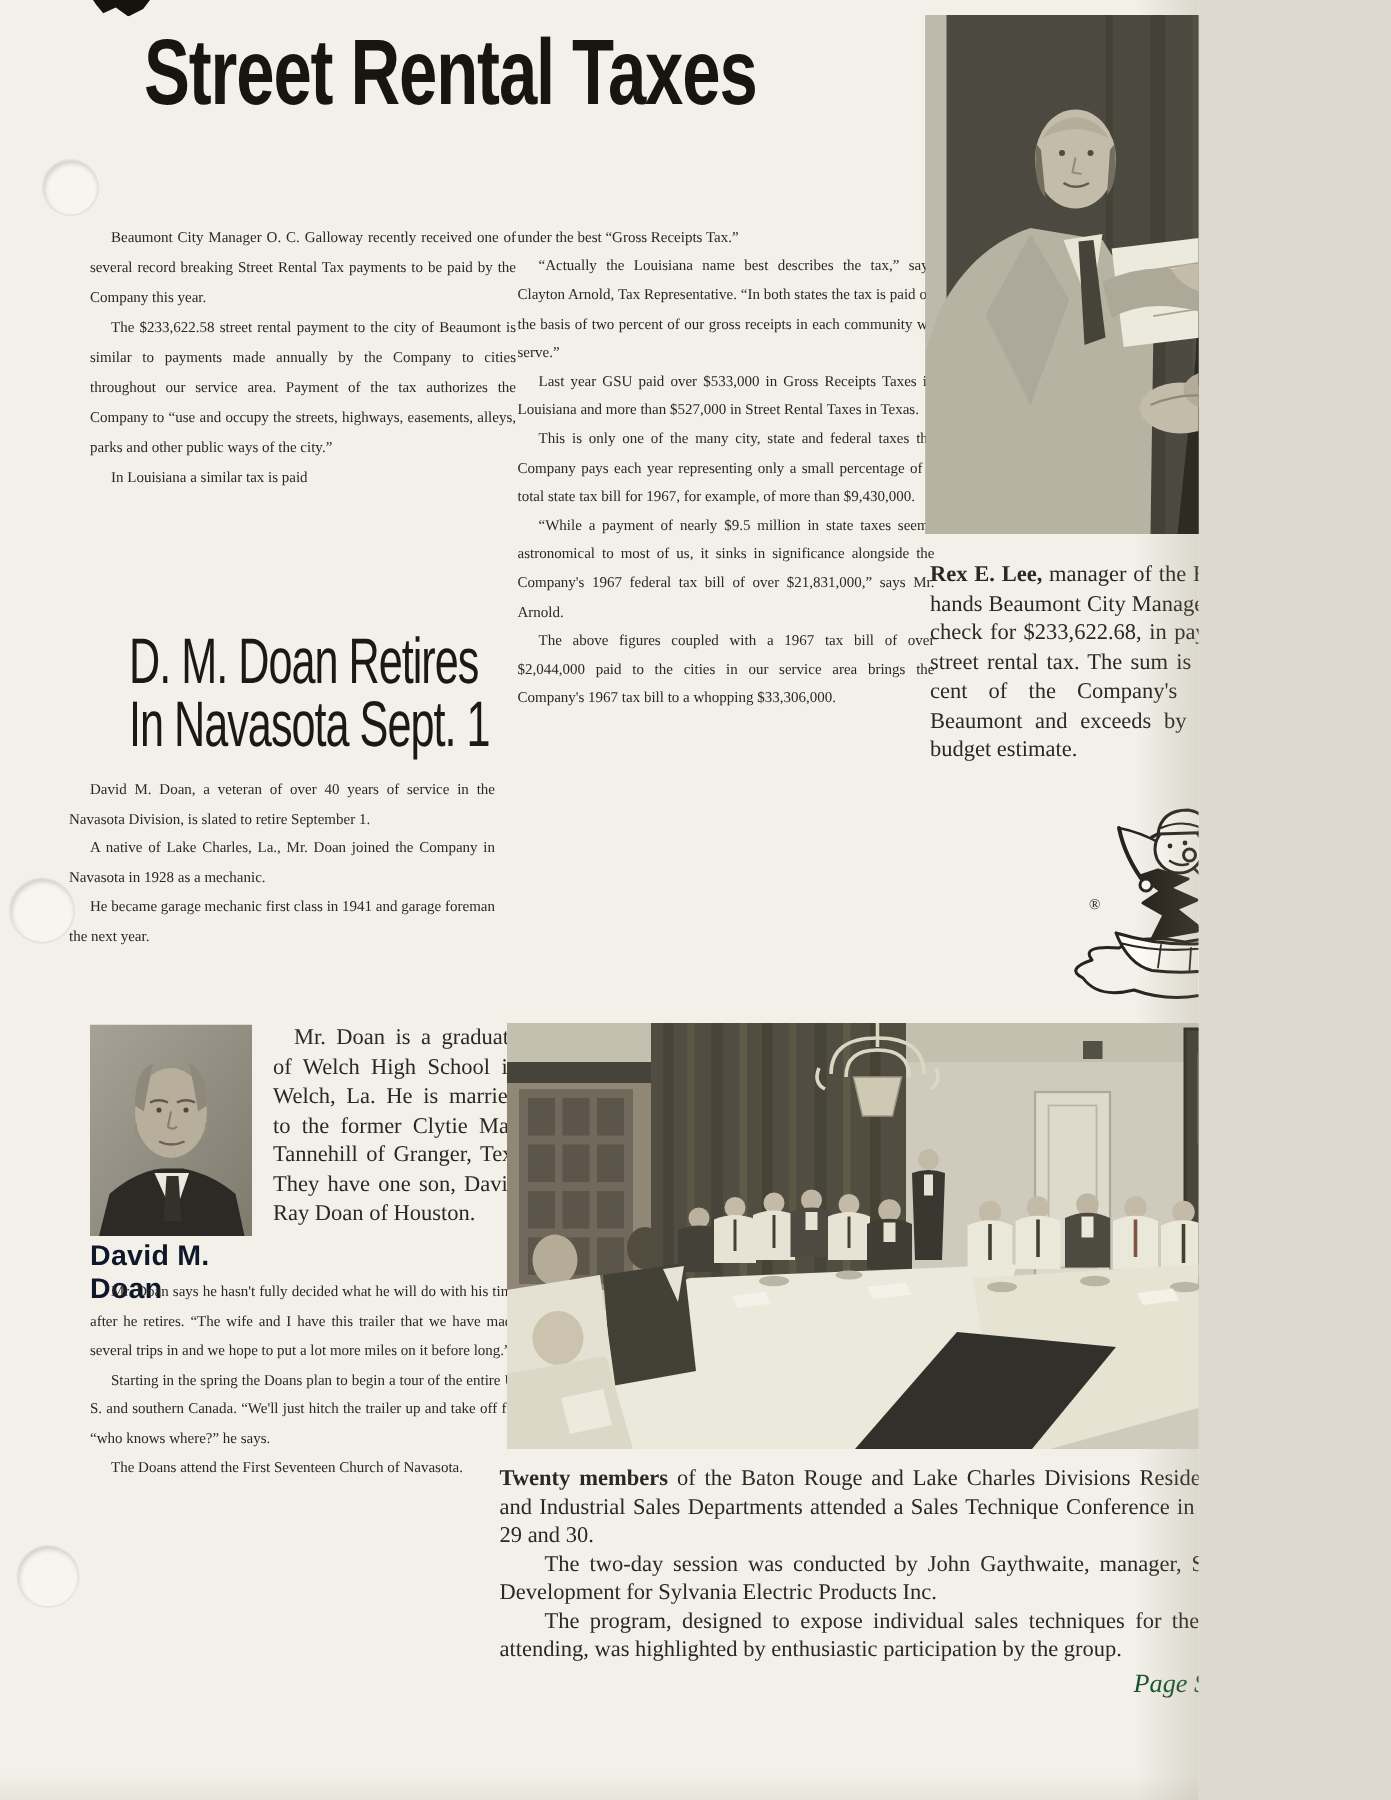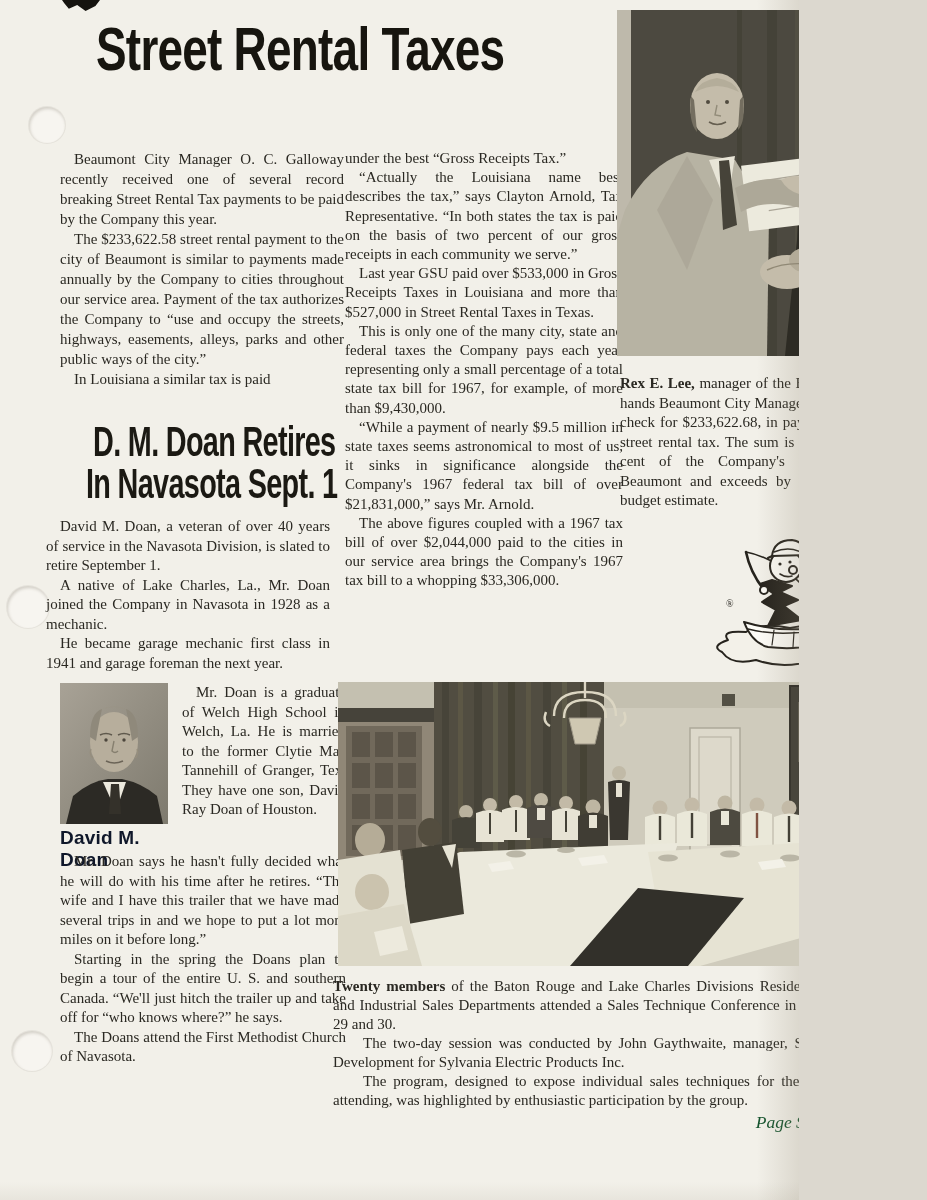--- a/index.html
+++ b/index.html
@@ -18,25 +18,25 @@
   .edge-shade{position:absolute;right:0;top:0;width:42px;height:1200px;pointer-events:none;
     background:linear-gradient(to right, rgba(140,130,108,0), rgba(140,130,108,.22));}
   .bottom-shade{position:absolute;left:0;bottom:0;width:927px;height:18px;pointer-events:none;
     background:linear-gradient(to bottom, rgba(140,130,108,0), rgba(140,130,108,.10));}
   
   .headline{position:absolute;left:96px;top:22px;font-family:"Liberation Sans",sans-serif;
     font-weight:bold;color:#17150f;font-size:62px;line-height:53px;}
   .headline .cond{display:inline-block;transform:scaleX(.74);transform-origin:0 50%;
     white-space:nowrap;letter-spacing:-1px;}
   .subhead{position:absolute;left:86px;top:420px;font-family:"Liberation Sans",sans-serif;
-    font-weight:bold;color:#1b1913;font-size:43px;line-height:42px;text-align:center;}
+    font-weight:normal;color:#1b1913;font-size:43px;line-height:42px;}
   .subhead .cond{display:inline-block;transform:scaleX(.67);transform-origin:0 50%;
     white-space:nowrap;letter-spacing:-1px;}
   
-  .textblock p{margin:0;font-size:15px;line-height:20px;text-align:justify;}
+  .textblock p{margin:0;font-size:10px;line-height:20px;text-align:justify;}
   .textblock p.ind{text-indent:14px;}
   .col1-top{position:absolute;left:60px;top:149px;width:284px;}
   .doan-top{position:absolute;left:46px;top:517px;width:284px;}
   .doan-top p, .doan-bottom p{line-height:19.5px;}
   .doan-photo-block{position:absolute;left:60px;top:683px;width:286px;}
   .doan-float{float:left;width:110px;margin-right:12px;}
   .doan-float svg{display:block;width:108px;height:141px;}
   .doan-caption{font-family:"Liberation Sans",sans-serif;font-weight:bold;font-size:19px;
     color:#0f172a;margin-top:3px;letter-spacing:.2px;}
   .doan-photo-block p{margin:0;font-size:15px;line-height:19.5px;text-align:justify;text-indent:14px;}
@@ -122,21 +122,21 @@
         <path d="M77 66 Q79 72 75 75" stroke="#968e7d" stroke-width="1.3" fill="none"></path>
       </svg>
       <div class="doan-caption">David M. Doan</div>
     </div>
     <p>Mr. Doan is a graduate of Welch High School in Welch, La. He is married to the former Clytie Mae Tannehill of Granger, Tex. They have one son, David Ray Doan of Houston.</p>
   </div>
 
   <div class="doan-bottom textblock">
     <p class="ind">Mr. Doan says he hasn't fully decided what he will do with his time after he retires. “The wife and I have this trailer that we have made several trips in and we hope to put a lot more miles on it before long.”</p>
     <p class="ind">Starting in the spring the Doans plan to begin a tour of the entire U. S. and southern Canada. “We'll just hitch the trailer up and take off for “who knows where?” he says.</p>
-    <p class="ind">The Doans attend the First Methodist Church of Navasota.</p>
+    <p class="ind">The Doans attend the First Seventeen Church of Navasota.</p>
   </div>
 
   <div class="col2 textblock">
     <p>under the best “Gross Receipts Tax.”</p>
     <p class="ind">“Actually the Louisiana name best describes the tax,” says Clayton Arnold, Tax Representative. “In both states the tax is paid on the basis of two percent of our gross receipts in each community we serve.”</p>
     <p class="ind">Last year GSU paid over $533,000 in Gross Receipts Taxes in Louisiana and more than $527,000 in Street Rental Taxes in Texas.</p>
     <p class="ind">This is only one of the many city, state and federal taxes the Company pays each year representing only a small percentage of a total state tax bill for 1967, for example, of more than $9,430,000.</p>
     <p class="ind">“While a payment of nearly $9.5 million in state taxes seems astronomical to most of us, it sinks in significance alongside the Company's 1967 federal tax bill of over $21,831,000,” says Mr. Arnold.</p>
     <p class="ind">The above figures coupled with a 1967 tax bill of over $2,044,000 paid to the cities in our service area brings the Company's 1967 tax bill to a whopping $33,306,000.</p>
   </div>

